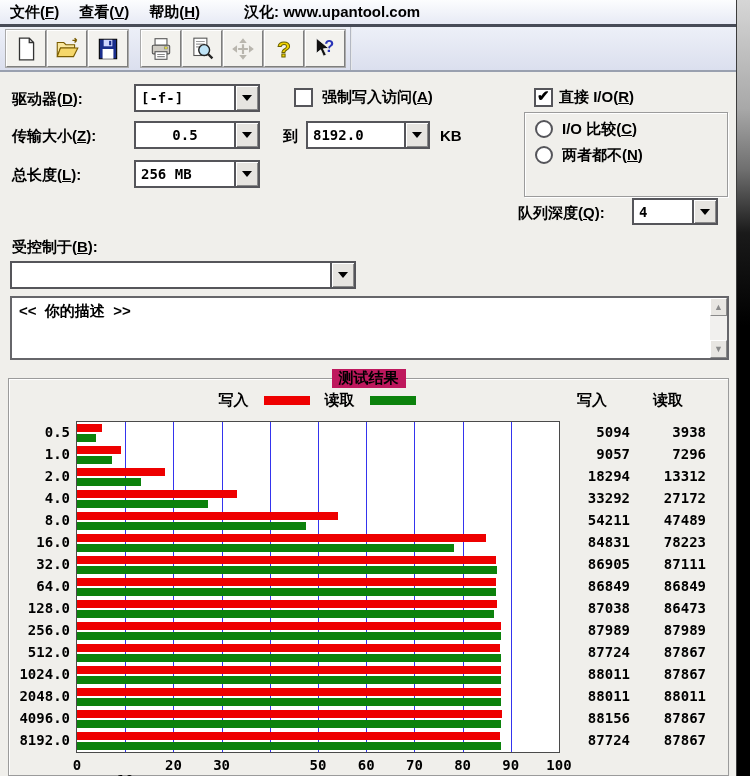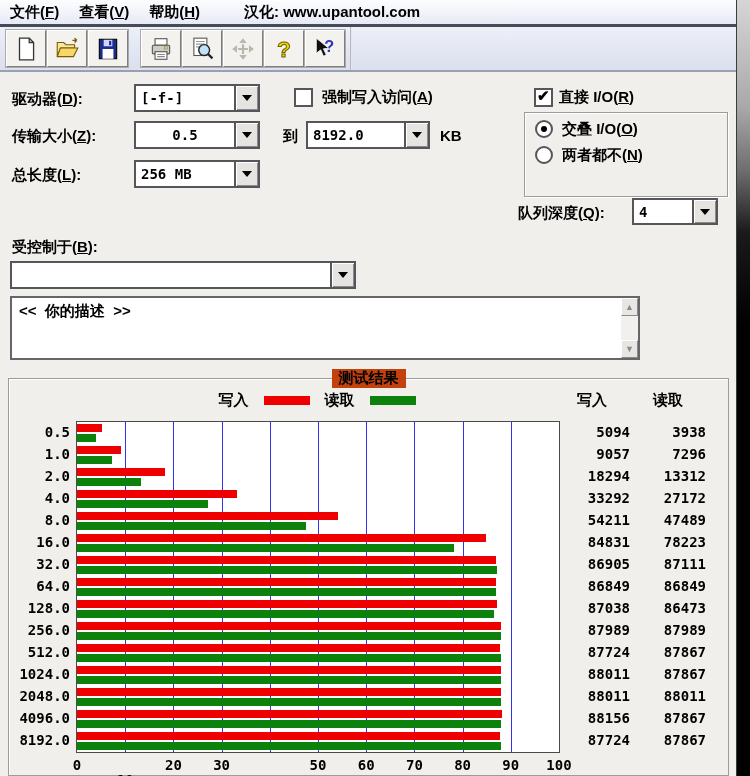--- a/index.html
+++ b/index.html
@@ -37,30 +37,30 @@
   .radio-row{display:flex;align-items:center;gap:9px;font-size:15px;font-weight:600;height:26px;}
   .dot{width:14px;height:14px;border-radius:50%;background:#fff;border:2px solid #55555a;position:relative;}
   .dot.on::after{content:"";position:absolute;left:4px;top:4px;width:6px;height:6px;background:#000;border-radius:50%;}
   .gbox{position:absolute;border:1px solid #9b9b9b;box-shadow:1px 1px 0 #fff,inset 1px 1px 0 #fff;box-sizing:border-box;}
   
   .startbtn{position:absolute;left:614px;top:257px;width:106px;height:32px;background:#efede9;
             border:1px solid #6f6f6f;box-shadow:inset 1px 1px 0 #fff,inset -2px -2px 0 #9c9c9c,1px 1px 0 #555;
             display:flex;align-items:center;justify-content:center;font-size:15px;font-weight:600;cursor:default;}
   .startbtn .inner{border:1px dotted #222;padding:2px 14px;white-space:nowrap;}
   
-  .desc{position:absolute;left:10px;top:296px;width:630px;height:64px;background:#fff;border:2px solid #66666a;
+  .desc{position:absolute;left:10px;top:296px;width:719px;height:64px;background:#fff;border:2px solid #66666a;
         display:flex;box-sizing:border-box;}
   .desc .txt{flex:1;padding:4px 7px;font-size:15px;font-weight:600;white-space:pre;}
   .desc .sb{width:17px;background:#f1f0ee;display:flex;flex-direction:column;justify-content:space-between;}
   .sb .sbtn{height:16px;background:#e8e6e2;border:1px solid;border-color:#fff #8a8a8a #8a8a8a #fff;
             display:flex;align-items:center;justify-content:center;font-size:9px;color:#8a8a8a;}
   
   .results{position:absolute;left:8px;top:378px;width:721px;height:398px;border:1px solid #9b9b9b;
            box-shadow:inset 1px 1px 0 #fff;box-sizing:border-box;}
-  .results .title{position:absolute;top:-10px;left:50%;transform:translateX(-50%);background:#c2410c;
+  .results .title{position:absolute;top:-10px;left:50%;transform:translateX(-50%);background:#be185d;
                   padding:0 7px;font-size:15px;font-weight:600;white-space:nowrap;}
   .legend{position:absolute;top:12px;left:67px;width:482px;display:flex;align-items:center;justify-content:center;
           gap:15px;font-size:15px;font-weight:600;}
   .swatch{width:46px;height:9px;}
   .hdr{position:absolute;top:12px;text-align:center;font-size:15px;font-weight:600;}
   .hdr.w{left:545px;width:76px;}
   .hdr.r{left:621px;width:76px;}
   .chart{position:absolute;top:42px;left:0;display:flex;}
   .ylabels,.vals{display:flex;flex-direction:column;height:330px;}
   .ylabels{width:67px;}
@@ -175,23 +175,23 @@
   <div class="lbl" style="left:283px;top:127px;">到</div>
   <div class="select" style="left:306px;top:121px;width:124px;height:28px;">
     <span class="val">8192.0</span>
     <span class="arrow">
         <span class="tri"></span>
       </span>
   </div>
   <div class="lbl" style="left:440px;top:127px;">KB</div>
 
   <div class="gbox" style="left:524px;top:112px;width:204px;height:85px;padding:3px 0 0 10px;">
-    <div class="radio-row" id="radio-1">
-      <span class="dot on"></span>
-      <span class="mn">交叠 I/O(<u>O</u>)</span>
+    <div class="radio-row" id="radio-0">
+      <span class="dot"></span>
+      <span class="mn">I/O 比较(<u>C</u>)</span>
     </div>
     <div class="radio-row" id="radio-2">
       <span class="dot"></span>
       <span class="mn">两者都不(<u>N</u>)</span>
     </div>
   </div>
 
   <div class="lbl mn" style="left:12px;top:166px;">总长度(<u>L</u>):</div>
   <div class="select" style="left:134px;top:160px;width:126px;height:28px;">
     <span class="val">256 MB</span>

